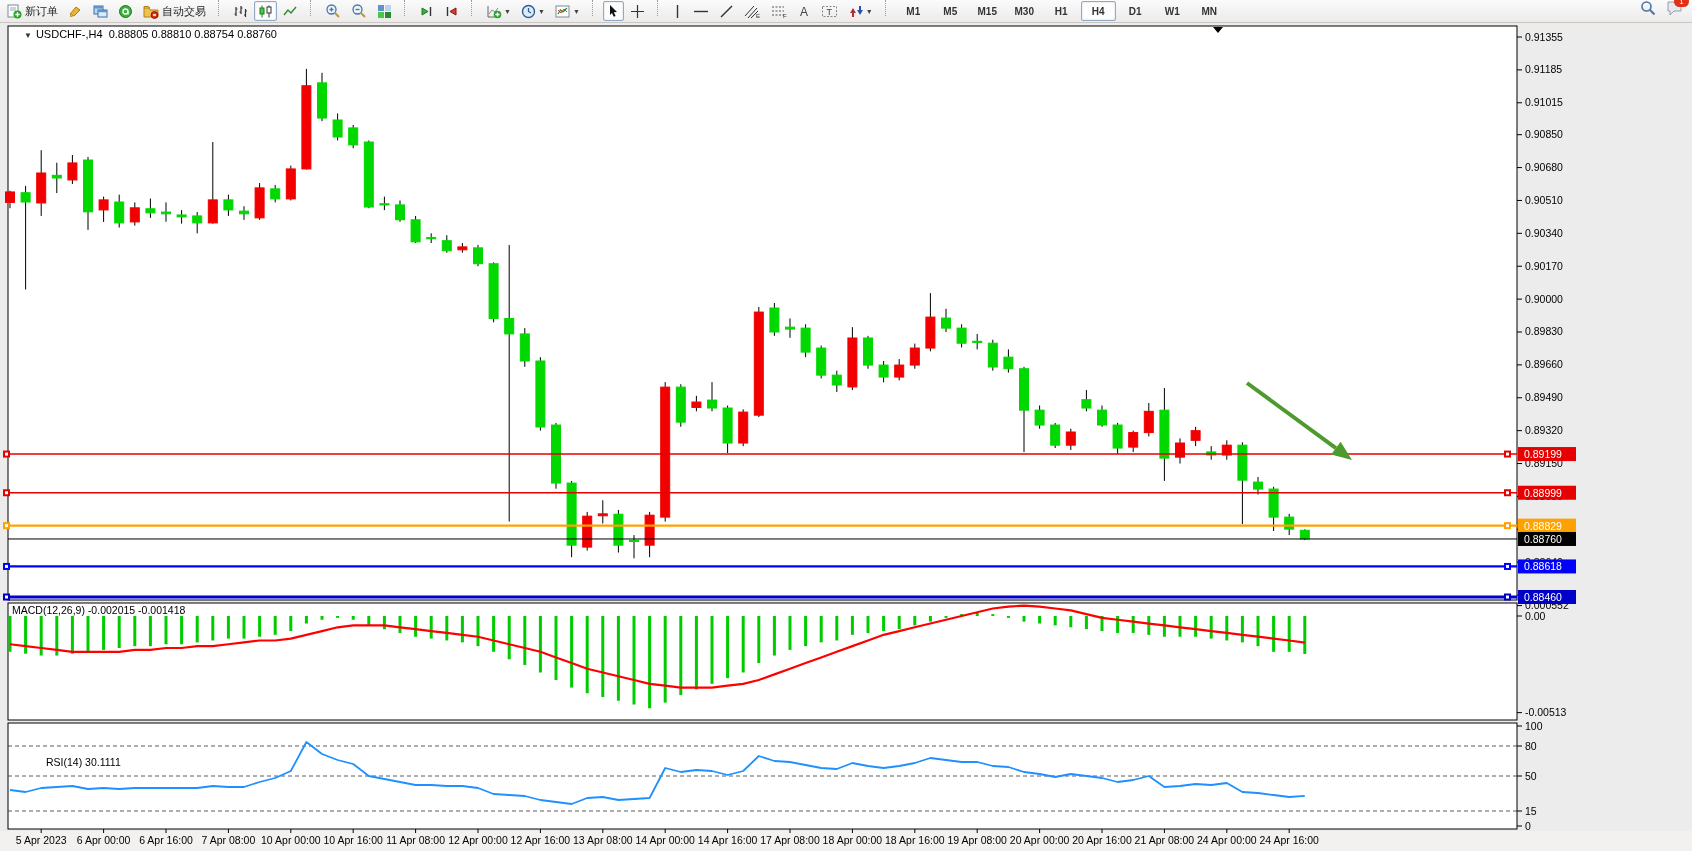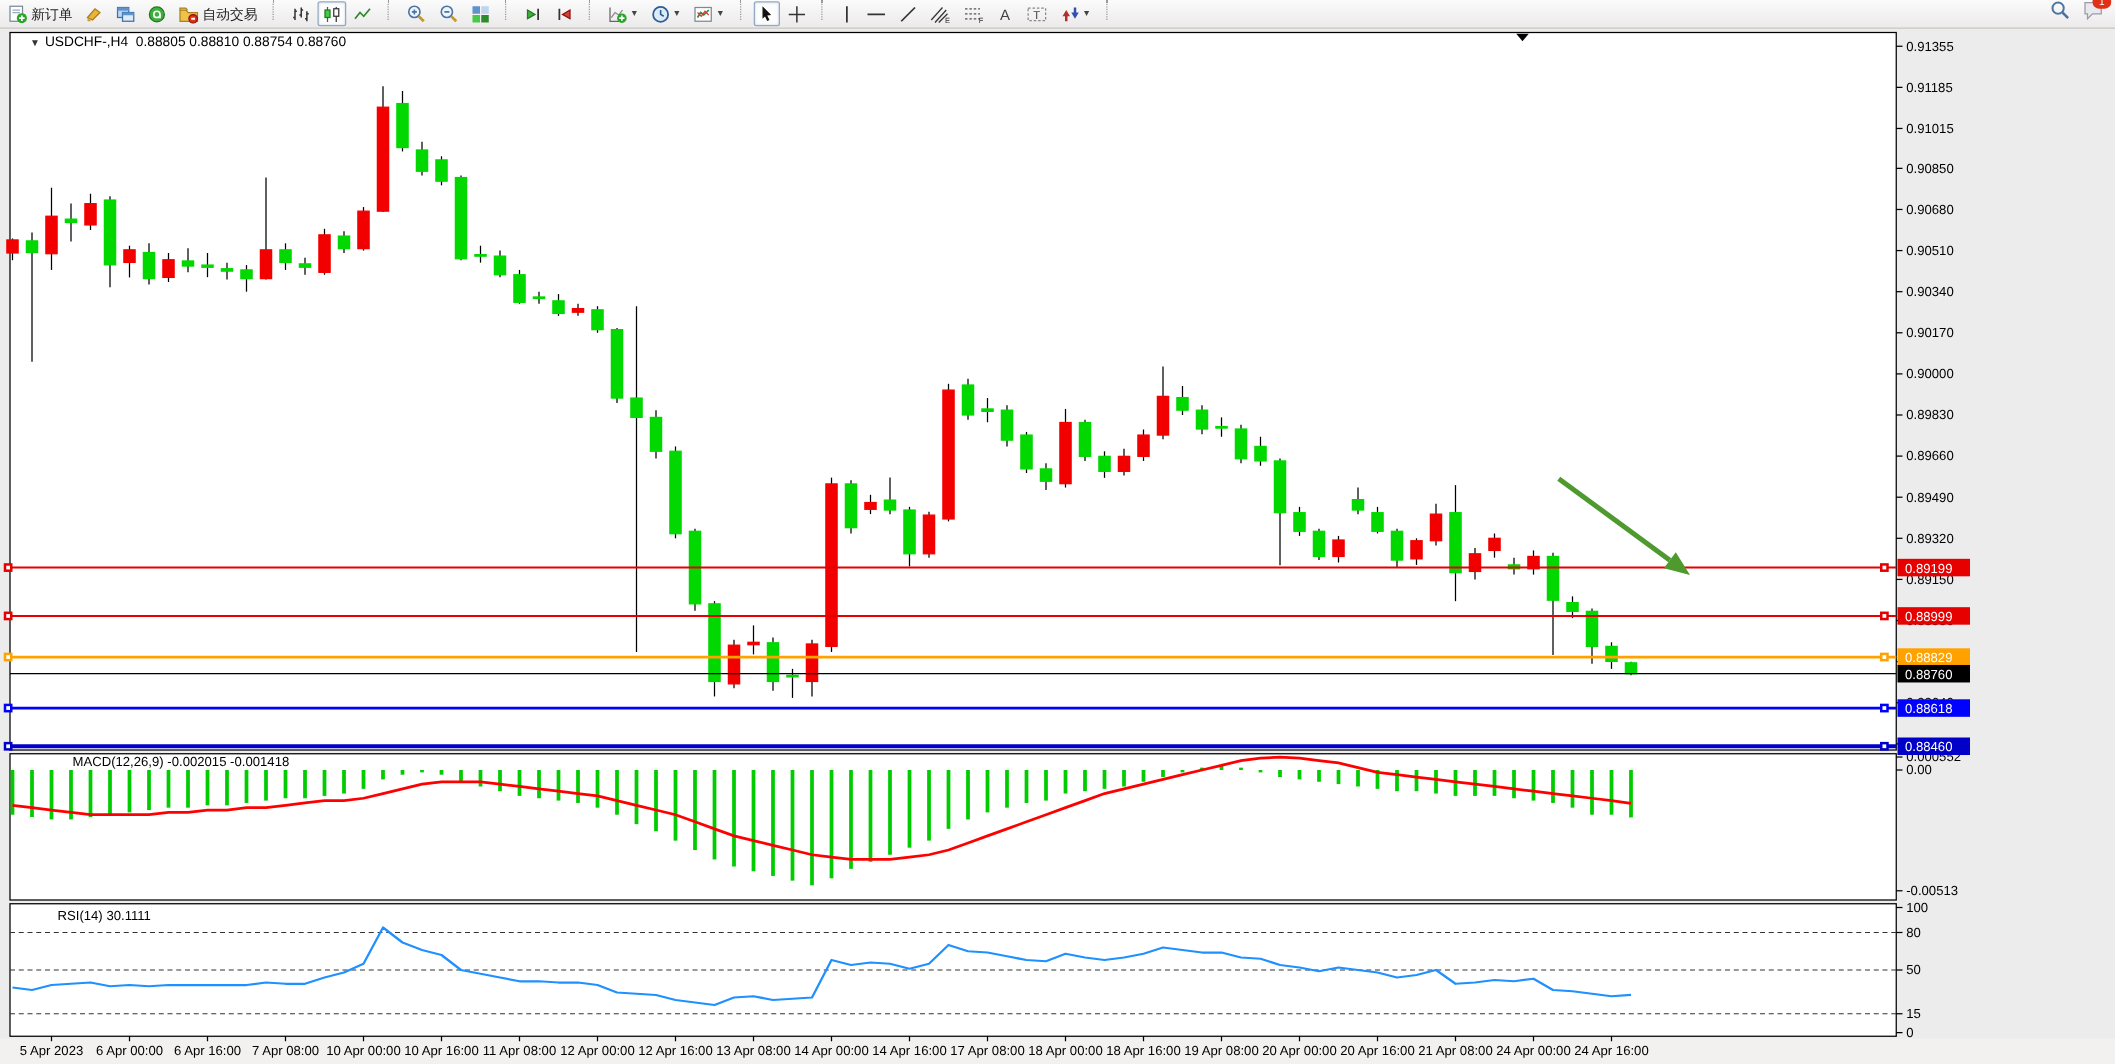--- a/index.html
+++ b/index.html
@@ -19,22 +19,22 @@
   .caret{font-size:7px;color:#444;margin-left:2px;}
   .tf-btn{width:27px;justify-content:center;color:#333;font-weight:bold;font-size:10px;}
   .tb-right{margin-left:auto;display:flex;align-items:center;padding-right:8px;}
   .badge{position:absolute;top:-4px;right:-5px;background:#e03018;color:#fff;border-radius:7px;
          min-width:11px;height:11px;font-size:8px;line-height:11px;text-align:center;padding:0 2px;}
   .chat-wrap{position:relative;margin-left:10px;}
   
   .ovl{position:absolute;z-index:3;font-size:11px;color:#000;white-space:nowrap;}
   #chart-title{left:24px;top:28px;}
   #chart-title .tri{font-size:8px;color:#333;margin-right:4px;}
-  #macd-label{left:12px;top:604px;font-size:10.5px;margin-left:46px;}
-  #rsi-label{left:12px;top:727px;font-size:10.5px;padding-left:34px;}
+  #macd-label{left:12px;top:604px;font-size:10.5px;}
+  #rsi-label{left:12px;top:756px;font-size:10.5px;padding-left:34px;}
   svg#cv{position:absolute;top:0;left:0;z-index:1;}
   .num{letter-spacing:0px;}
 </style>
 </head>
 <body>
 
 <div class="toolbar">
   <div class="tb-group">
     <div class="tb-btn">
       <span>
@@ -278,20 +278,31 @@
       <span>
           <svg width="16" height="15" viewBox="0 0 16 15">
             <path d="M3 8l3-5 3 5H7v4H5V8z" fill="#b03030" transform="translate(-1,1)"></path>
             <path d="M8 7l3 5 3-5h-2V3h-2v4z" fill="#3050b0" transform="translate(1,-1)"></path>
           </svg>
         </span>
       <span class="caret">▼</span>
     </div>
   </div>
   <div class="tb-sep"></div>
+  <div class="tb-group" id="tf-group">
+      <div class="tb-btn tf-btn">M1</div>
+      <div class="tb-btn tf-btn">M5</div>
+      <div class="tb-btn tf-btn">M15</div>
+      <div class="tb-btn tf-btn">M30</div>
+      <div class="tb-btn tf-btn">H1</div>
+      <div class="tb-btn tf-btn pressed">H4</div>
+      <div class="tb-btn tf-btn">D1</div>
+      <div class="tb-btn tf-btn">W1</div>
+      <div class="tb-btn tf-btn">MN</div>
+    </div>
   <div class="tb-right">
     <span>
       <svg width="16" height="16" viewBox="0 0 16 16">
           <circle cx="6.5" cy="6.5" r="4.5" fill="none" stroke="#4a74a4" stroke-width="1.6"></circle>
           <line x1="10" y1="10" x2="14.5" y2="14.5" stroke="#4a74a4" stroke-width="2"></line>
         </svg>
     </span>
     <span class="chat-wrap">
       <svg width="18" height="16" viewBox="0 0 18 16">
           <path d="M2 2h13v9H8l-4 4v-4H2z" fill="#e8e8ee" stroke="#9a9aa8"></path>

